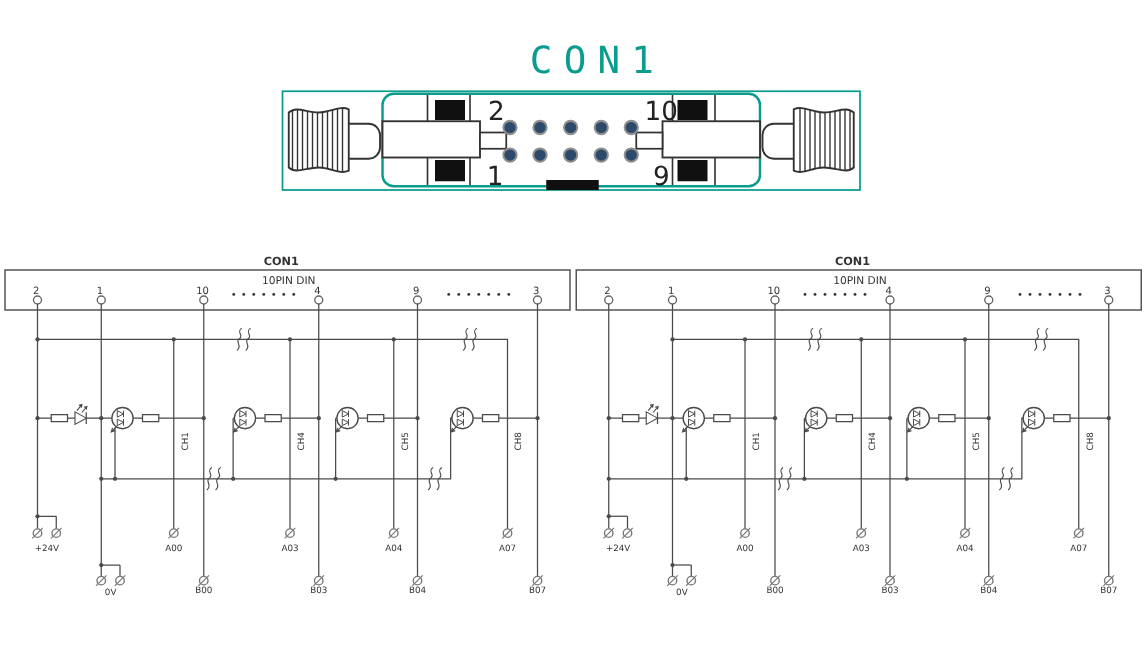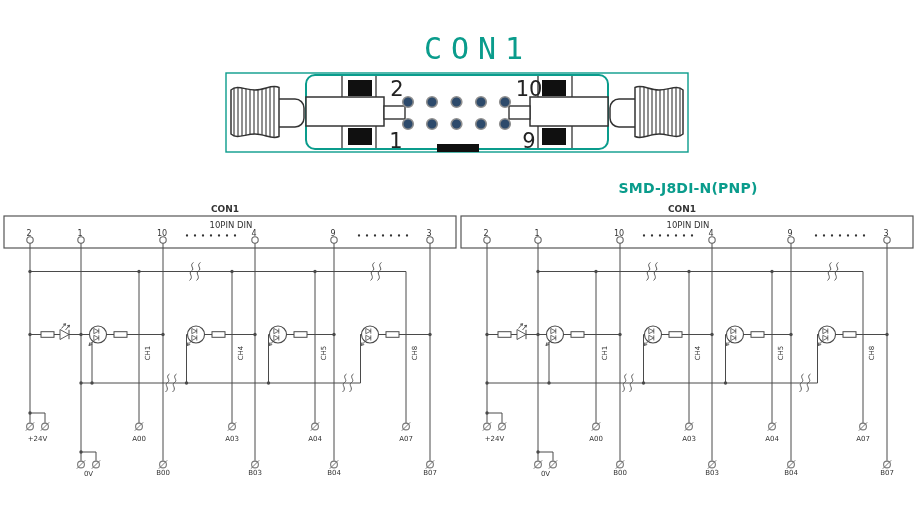--- a/index.html
+++ b/index.html
@@ -259,21 +259,20 @@
           <line x1="326.8" y1="272.7" x2="335.2" y2="264.3" stroke="#777" stroke-width="1"></line>
           <text x="331" y="278.5" font-size="7" fill="#333333" text-anchor="middle" font-family="&quot;DejaVu Sans&quot;, sans-serif" font-weight="normal">B04</text>
           <circle cx="427" cy="268.5" r="3.4" fill="#fff" stroke="#777" stroke-width="1.1"></circle>
           <line x1="422.8" y1="272.7" x2="431.2" y2="264.3" stroke="#777" stroke-width="1"></line>
           <text x="427" y="278.5" font-size="7" fill="#333333" text-anchor="middle" font-family="&quot;DejaVu Sans&quot;, sans-serif" font-weight="normal">B07</text>
         </g>
       </svg>
   </section>
 
   <section class="schematic" id="sch-pnp">
-    <h2 class="sch-title" style="color: rgb(10, 156, 140);">SMD-J8DI-N(PNP)</h2>
     <svg class="sch-svg" id="svg-pnp" viewBox="0 0 456 296">
         <g>
           <text x="222" y="16" font-size="9" fill="#333333" text-anchor="middle" font-family="&quot;DejaVu Sans&quot;, sans-serif" font-weight="bold">CON1</text>
           <rect x="1" y="20" width="452" height="32" fill="none" stroke="#555" stroke-width="1.2"></rect>
           <text x="228" y="31.5" font-size="8.5" fill="#333333" text-anchor="middle" font-family="&quot;DejaVu Sans&quot;, sans-serif" font-weight="normal">10PIN DIN</text>
           <text x="26" y="39.5" font-size="8" fill="#333333" text-anchor="middle" font-family="&quot;DejaVu Sans&quot;, sans-serif" font-weight="normal">2</text>
           <circle cx="27" cy="44" r="3.2" fill="#fff" stroke="#666" stroke-width="1.1"></circle>
           <text x="77" y="39.5" font-size="8" fill="#333333" text-anchor="middle" font-family="&quot;DejaVu Sans&quot;, sans-serif" font-weight="normal">1</text>
           <circle cx="78" cy="44" r="3.2" fill="#fff" stroke="#666" stroke-width="1.1"></circle>
           <text x="159" y="39.5" font-size="8" fill="#333333" text-anchor="middle" font-family="&quot;DejaVu Sans&quot;, sans-serif" font-weight="normal">10</text>

